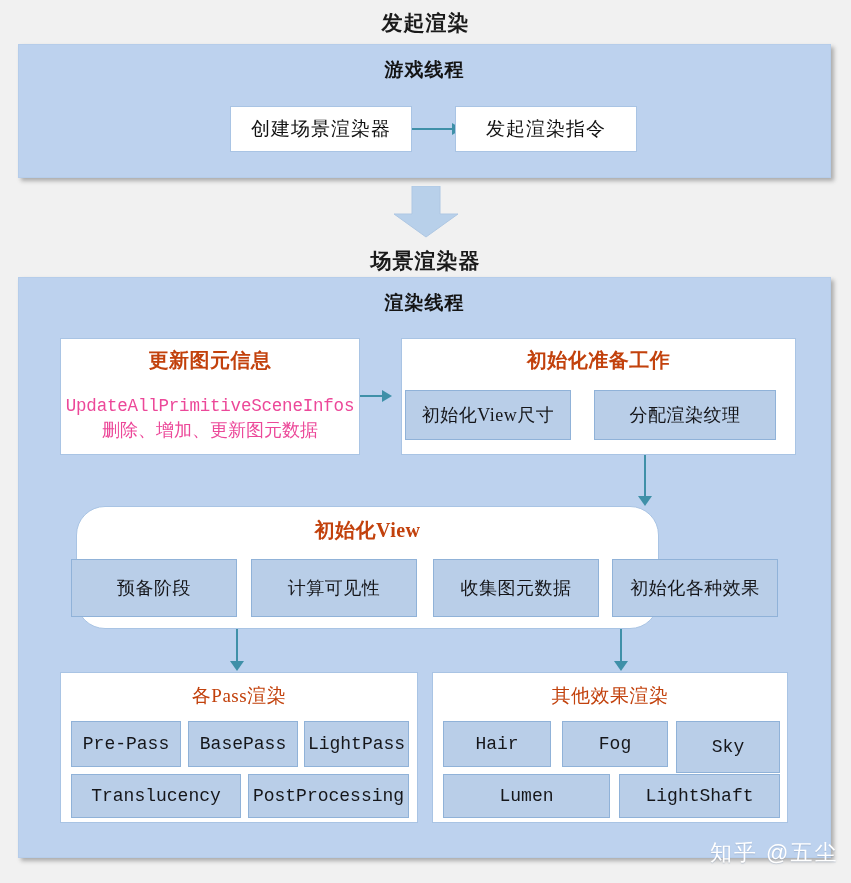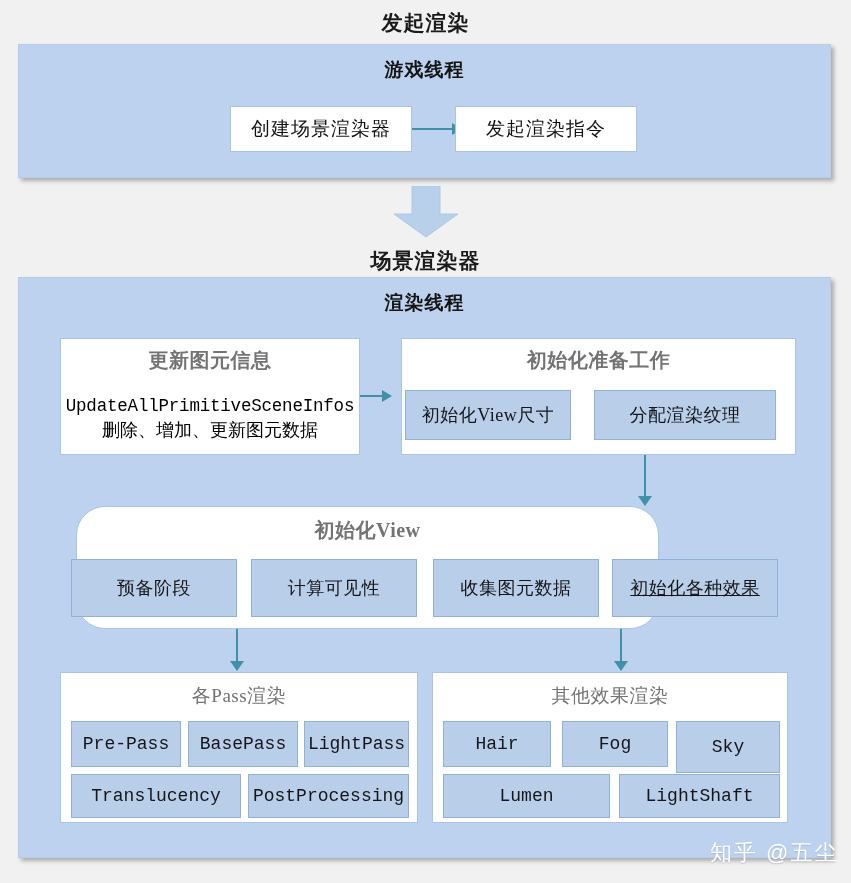--- a/index.html
+++ b/index.html
@@ -75,32 +75,32 @@
     background: #ffffff;
     border: 1px solid #a9c4e4;
     box-sizing: border-box;
   }
   .group-title {
     position: absolute;
     left: 0;
     width: 100%;
     text-align: center;
     font-size: 19px;
-    color: #737373;
+    color: #c2410c;
     letter-spacing: 0.5px;
   }
   .group-title.bold { font-weight: bold; font-size: 20px; }
 
   .group-sub {
     position: absolute;
     left: 0;
     width: 100%;
     text-align: center;
     font-size: 18px;
-    color: #000000;
+    color: #ec4899;
     line-height: 1.32;
   }
   .mono {
     font-family: "Liberation Mono", "DejaVu Sans Mono", monospace;
     font-size: 17.5px;
     letter-spacing: -0.2px;
   }
 
   
   .chip {
@@ -224,21 +224,21 @@
   </div>
   <div class="chip" style="left:71px; top:559px; width:166px; height:58px;">
     <span>预备阶段</span>
   </div>
   <div class="chip" style="left:251px; top:559px; width:166px; height:58px;">
     <span>计算可见性</span>
   </div>
   <div class="chip" style="left:433px; top:559px; width:166px; height:58px;">
     <span>收集图元数据</span>
   </div>
-  <div class="chip" style="left:612px; top:559px; width:166px; height:58px;text-decoration:underline;">
+  <div class="chip" style="left:612px; top:559px; width:166px; height:58px;">
     <span>初始化各种效果</span>
   </div>
 
   <div class="v-line" style="left:236px; top:629px; height:36px;"></div>
   <div class="arrow-down" style="left:230px; top:661px;"></div>
 
   <div class="v-line" style="left:620px; top:629px; height:36px;"></div>
   <div class="arrow-down" style="left:614px; top:661px;"></div>
 
   <div class="group" style="left:60px; top:672px; width:358px; height:151px;">

